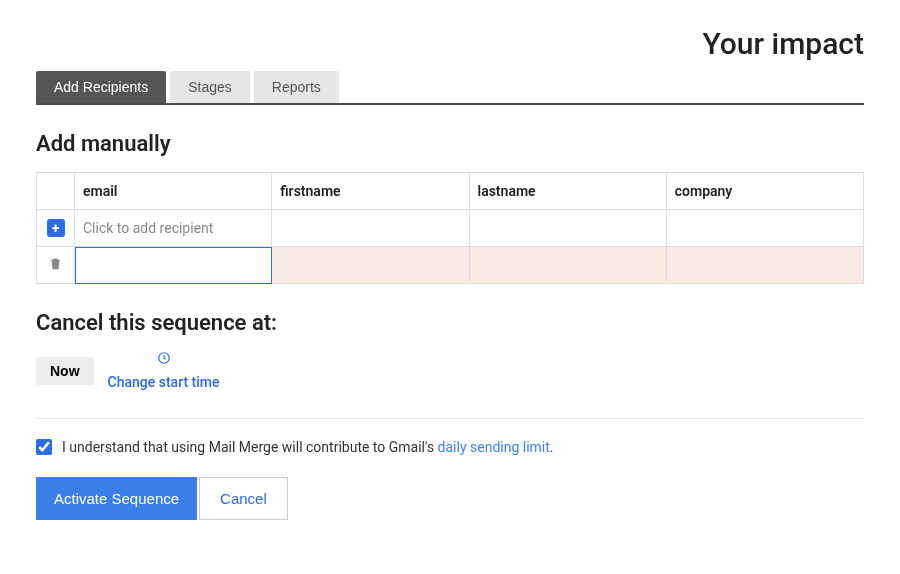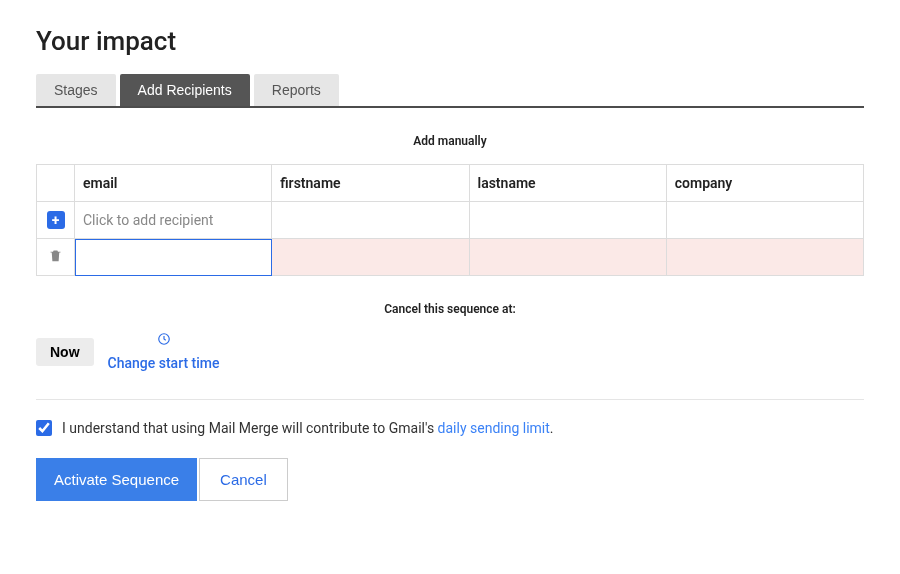--- a/index.html
+++ b/index.html
@@ -3,24 +3,25 @@
   <meta charset="utf-8">
   <style>
     * { box-sizing: border-box; margin: 0; padding: 0; }
     body {
       font-family: -apple-system, BlinkMacSystemFont, "Segoe UI", Roboto, Helvetica, Arial, sans-serif;
       color: #333;
       padding: 26px 36px;
       font-size: 14px;
     }
     h1 {
-      font-size: 26px;
+      font-size: 30px;
       font-weight: 500;
       color: #222;
-      margin-bottom: 18px;
+      margin-bottom: 10px;
+      text-align: right;
     }
     
     .tabs {
       display: flex;
       gap: 4px;
       border-bottom: 2px solid #4c4c4c;
     }
     .tab {
       padding: 8px 18px;
       background: #e6e6e6;
@@ -30,26 +31,25 @@
       border: none;
       border-radius: 2px 2px 0 0;
     }
     .tab.active {
       background: #555;
       color: #fff;
       font-weight: 500;
     }
     
     .section-heading {
-      font-size: 12px;
+      font-size: 22px;
       font-weight: 600;
       color: #222;
       margin-top: 26px;
       margin-bottom: 16px;
-      text-align: center;
     }
     
     .recipients-table {
       width: 100%;
       border-collapse: collapse;
       table-layout: fixed;
     }
     .recipients-table th,
     .recipients-table td {
       border: 1px solid #dcdcdc;
@@ -140,22 +140,22 @@
       font-size: 15px;
       cursor: pointer;
     }
   </style>
 </head>
 <body>
 
 <h1>Your impact</h1>
 
 <div class="tabs">
+  <button class="tab active">Add Recipients</button>
   <button class="tab">Stages</button>
-  <button class="tab active">Add Recipients</button>
   <button class="tab">Reports</button>
 </div>
 
 <h2 class="section-heading">Add manually</h2>
 
 <table class="recipients-table">
   <colgroup>
     <col class="icon-col">
       <col>
       <col>

